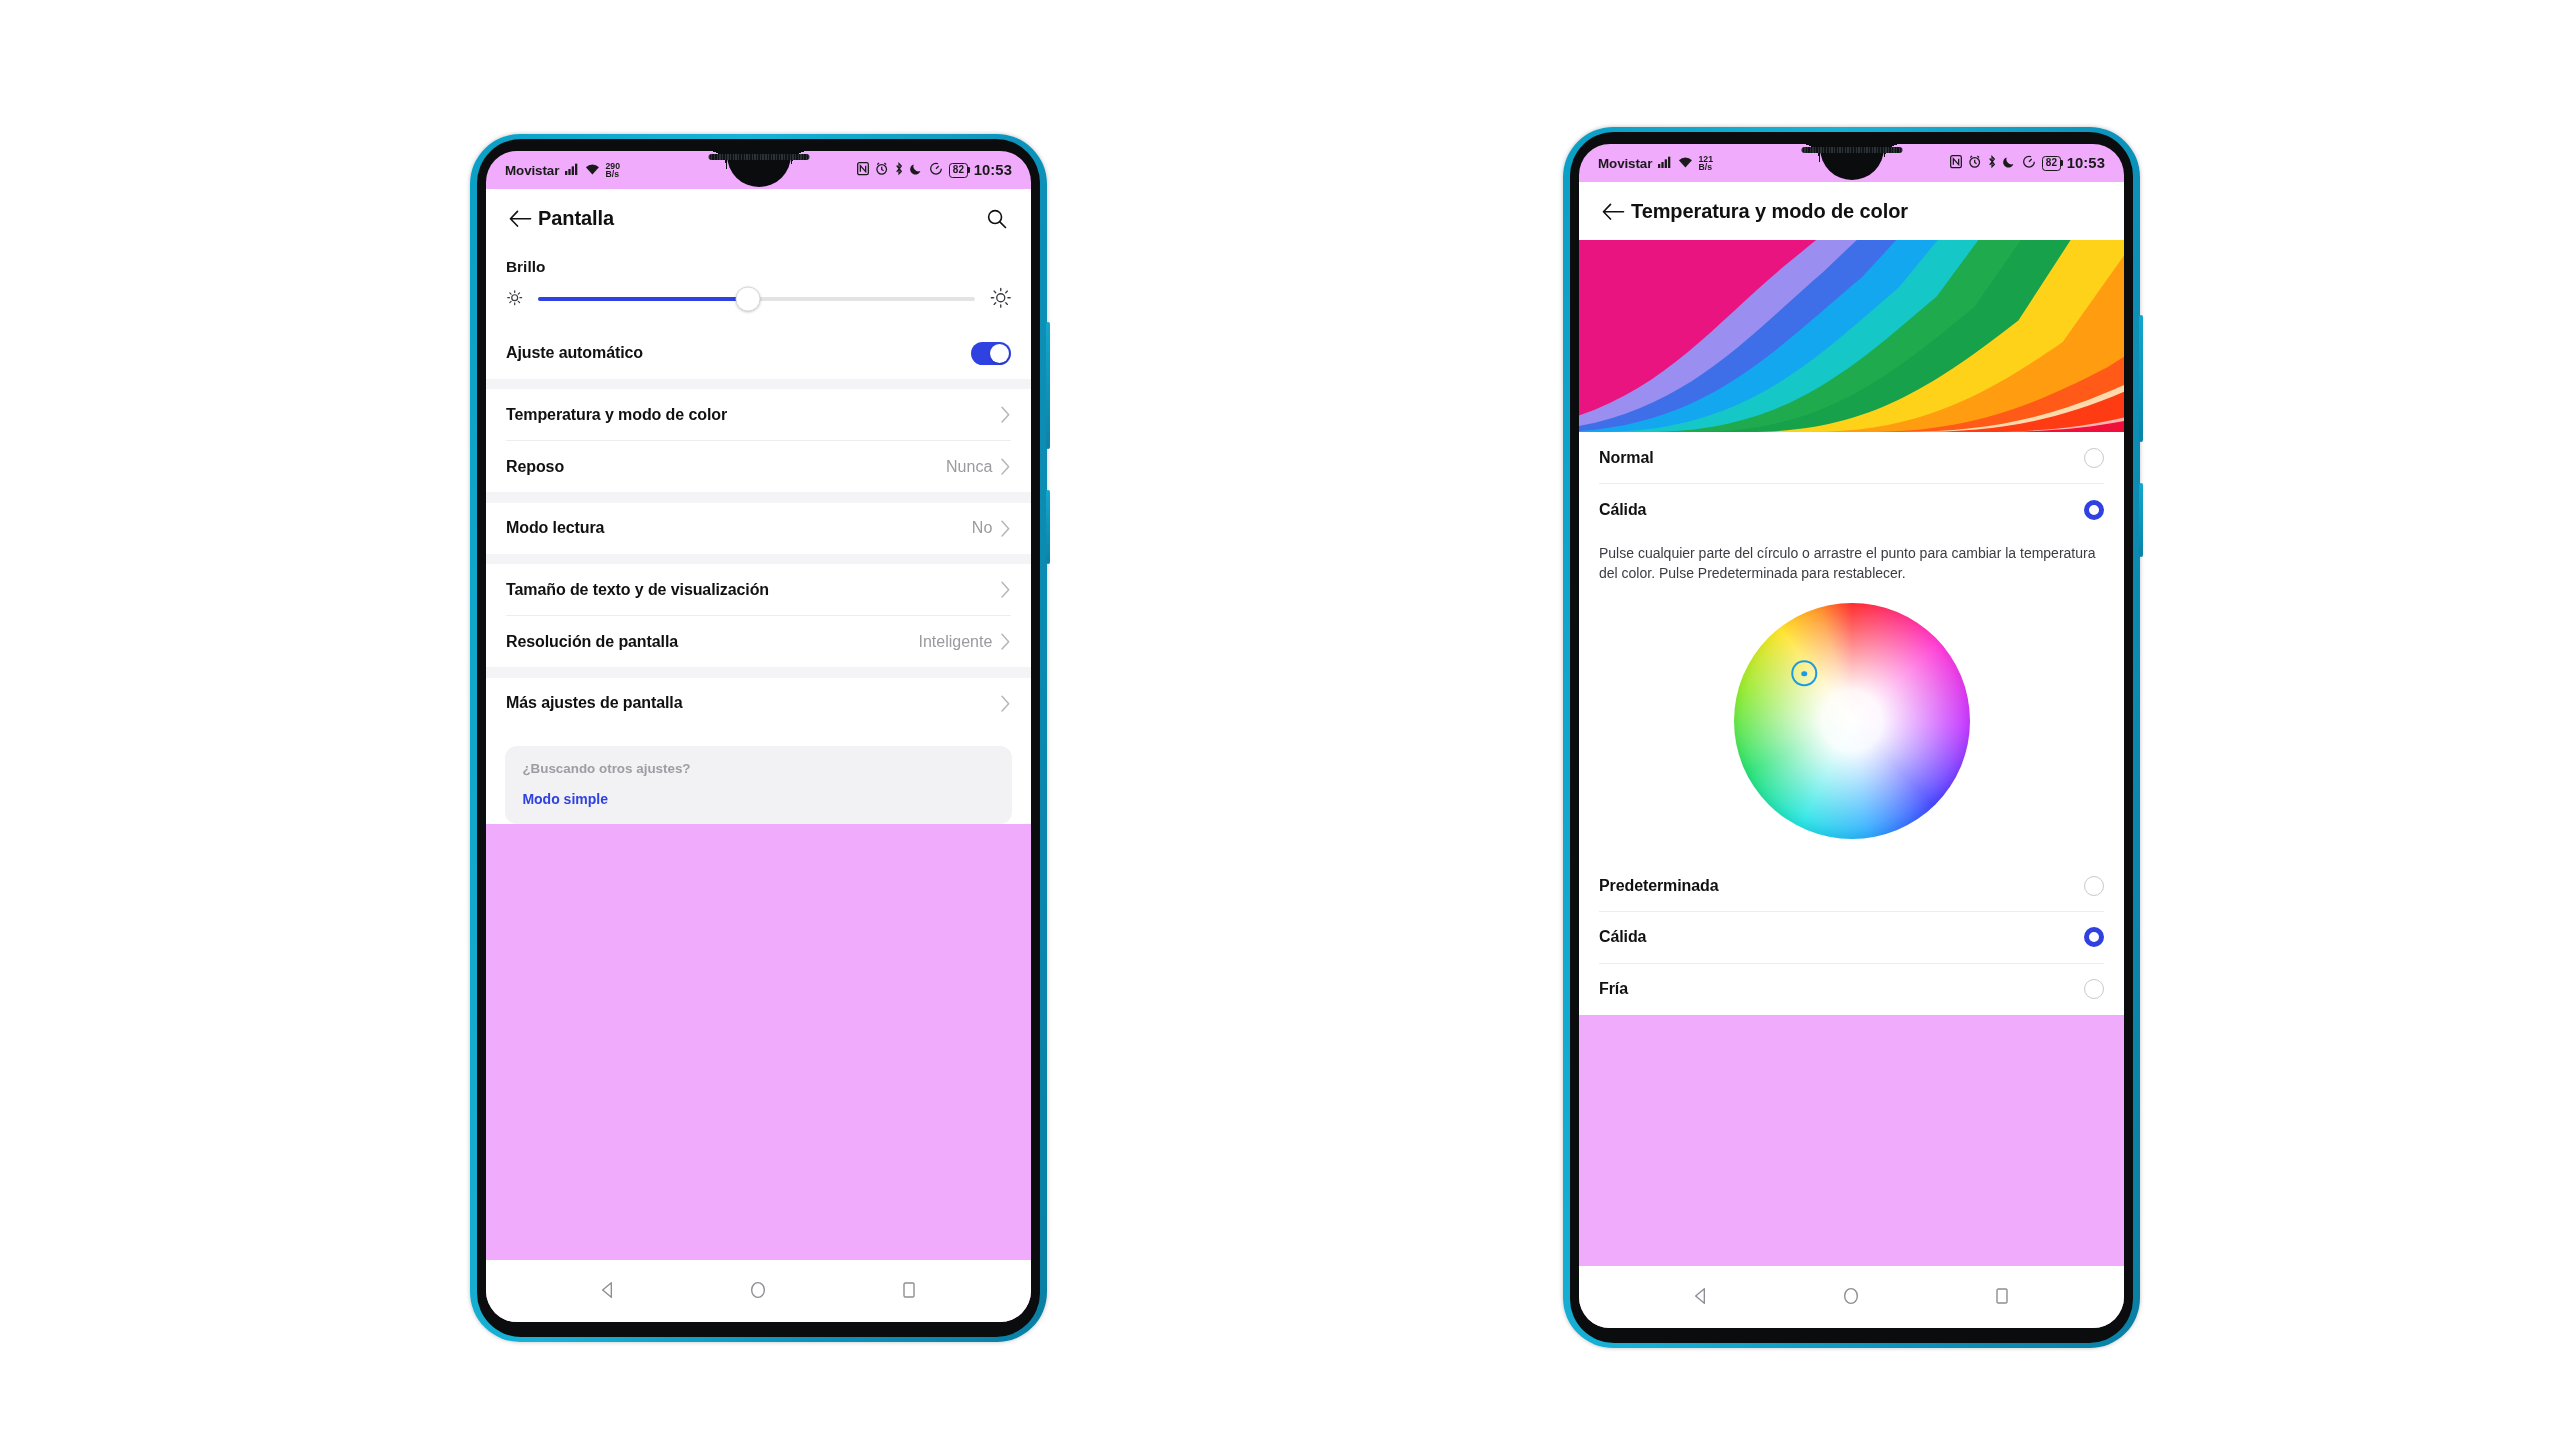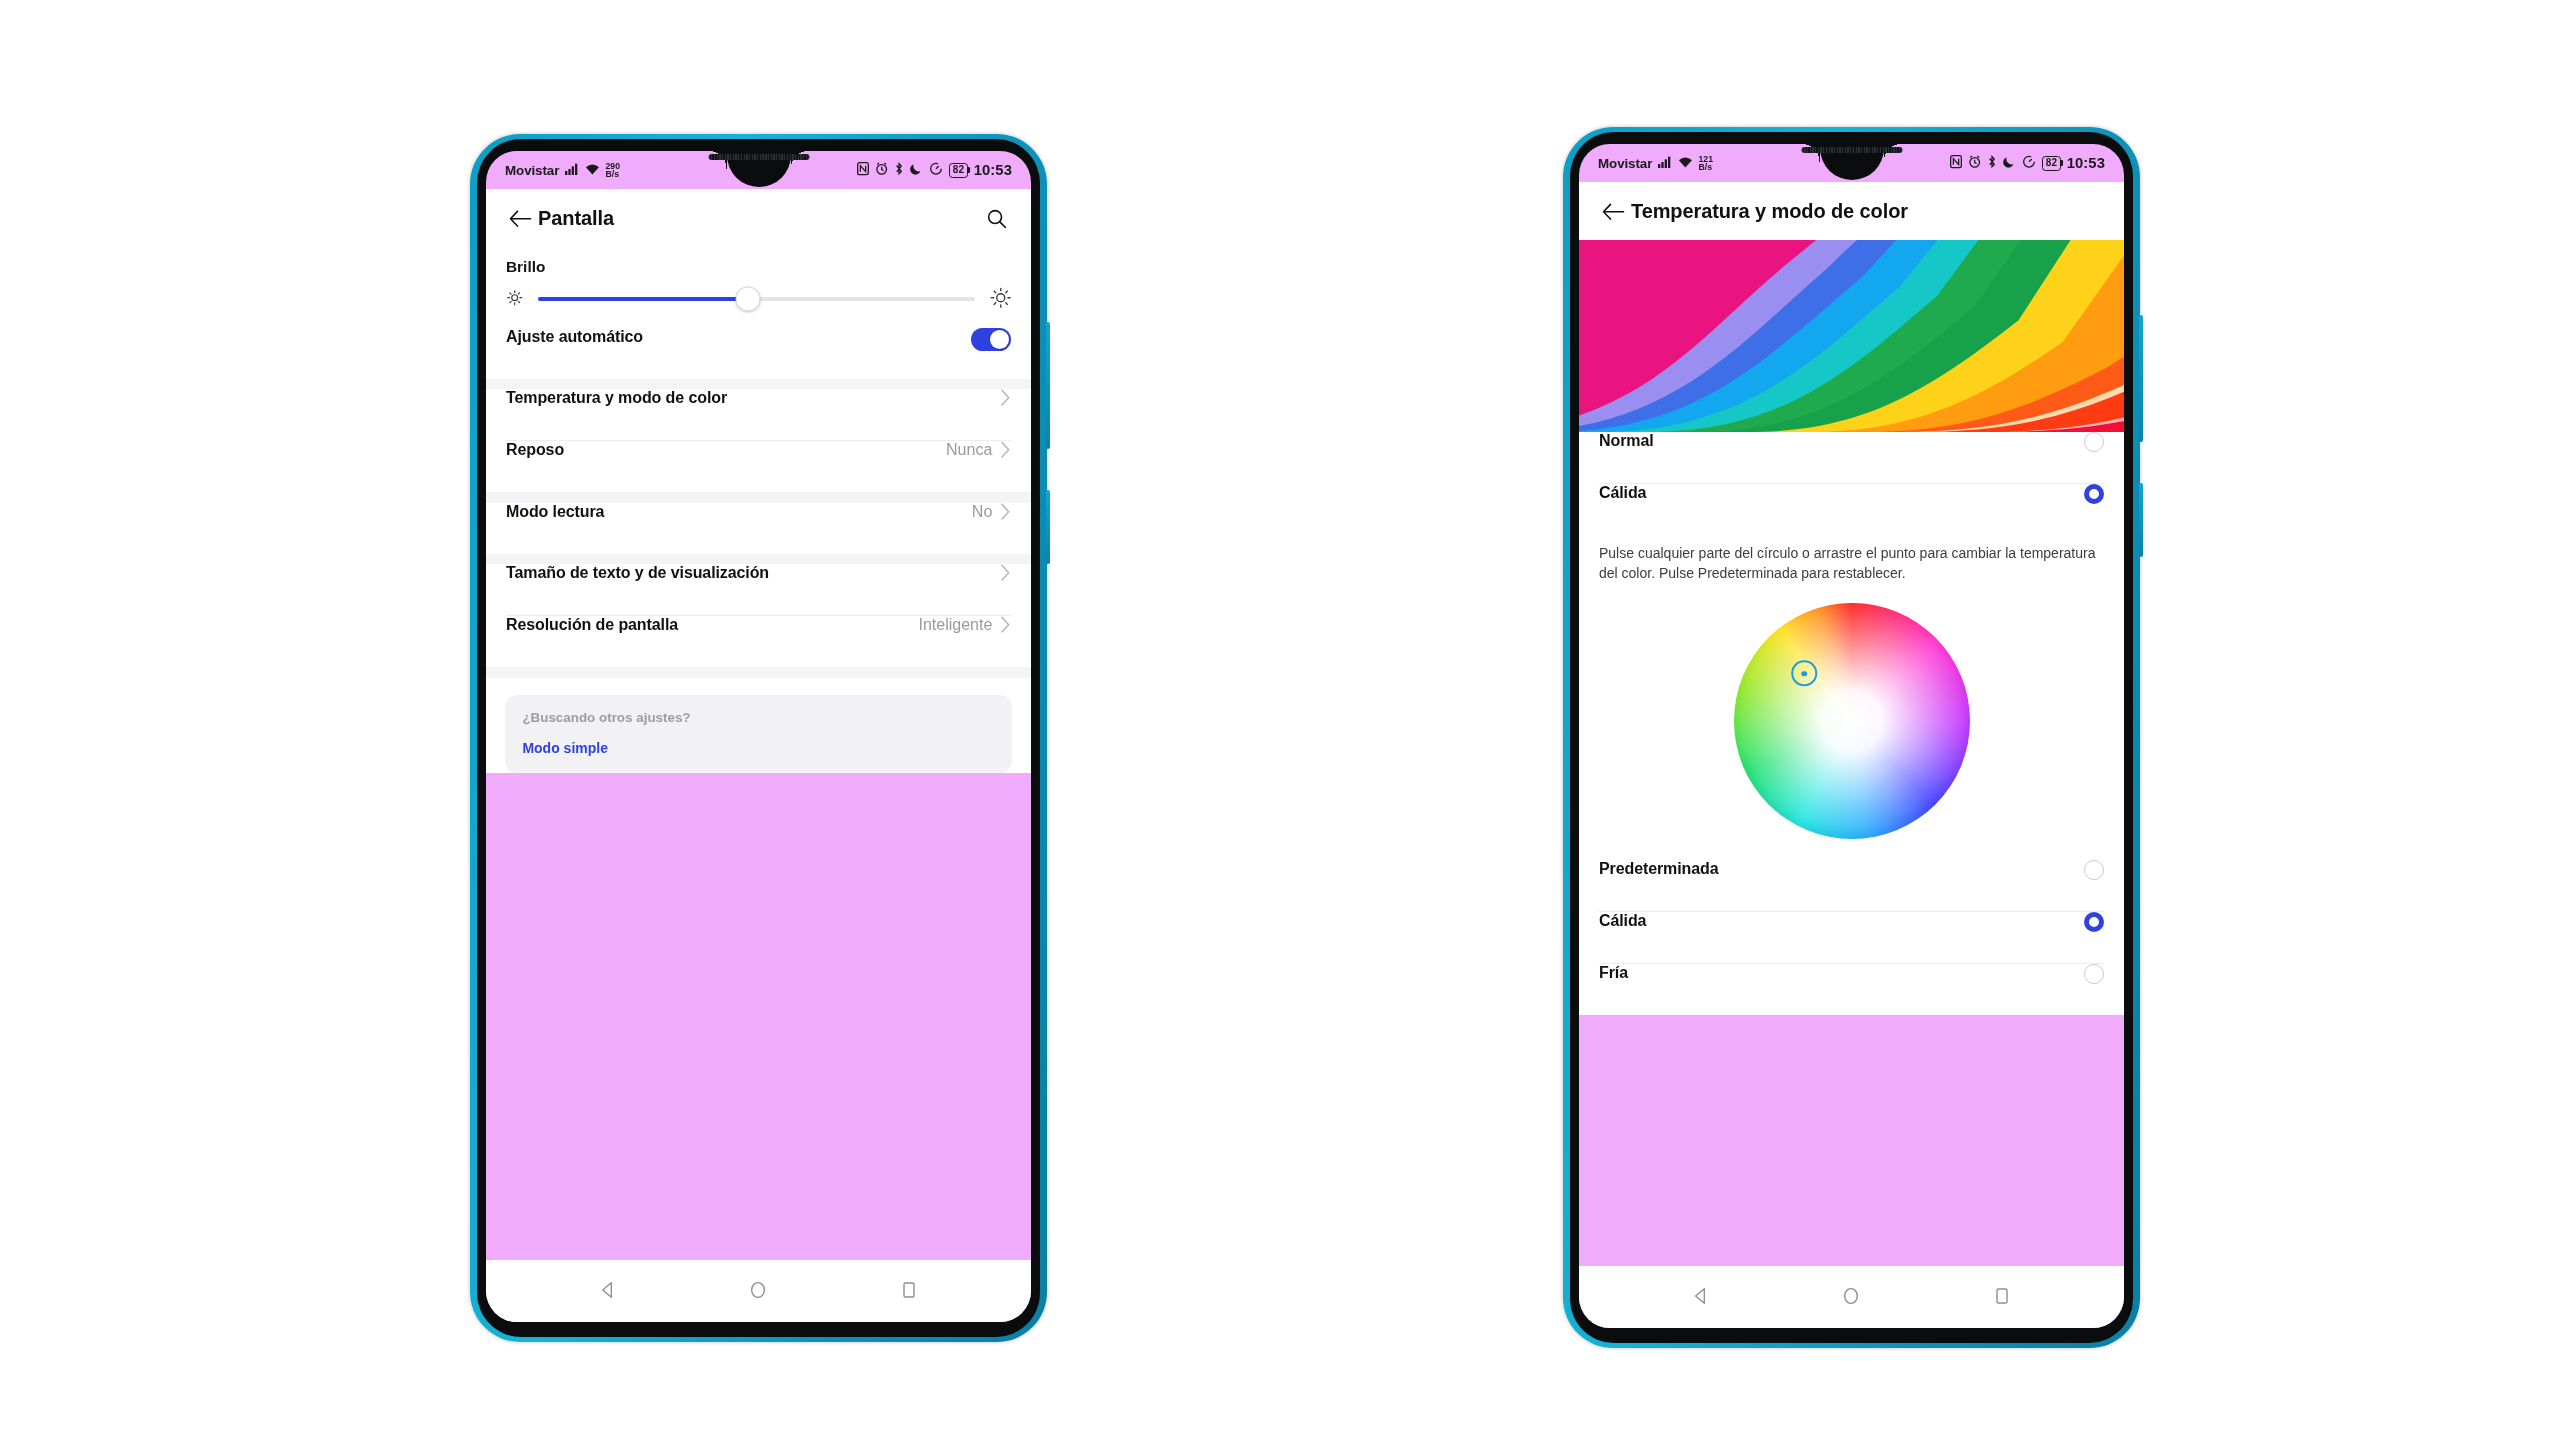--- a/index.html
+++ b/index.html
@@ -88,21 +88,21 @@
   .track .fill{position:absolute;left:0;top:0;bottom:0;border-radius:2px;background:#2f41e0;}
   .track .thumb{
     position:absolute;top:50%;width:23px;height:23px;border-radius:50%;
     background:#fff;border:0.7px solid #d8d8dc;transform:translate(-50%,-50%);
     box-shadow:0 0.7px 2.7px rgba(0,0,0,.22);
   }
 
   .group{background:#fff;}
   .gap{height:10.7px;background:#f4f4f6;}
   .row{
-    display:flex;align-items:flex-start;min-height:51px;padding:0 20px;background:#fff;
+    display:flex;align-items:center;min-height:51px;padding:0 20px;background:#fff;
     position:relative;
   }
   .row .label{font-size:16px;color:#111;font-weight:600;letter-spacing:-0.1px;}
   .row .value{margin-left:auto;font-size:16px;color:#9a9a9f;font-weight:400;}
   .row .chev{margin-left:8px;color:#b5b5ba;display:flex;align-items:center;}
   .row .chev.only{margin-left:auto;}
   .divider{height:0.7px;background:#ededf0;margin-left:20px;margin-right:20px;}
 
   .toggle{
     margin-left:auto;width:40px;height:23px;border-radius:11.4px;background:#2f41e0;
@@ -329,20 +329,30 @@
           <span class="chev">
             <svg width="10.7" height="17.4" viewBox="0 0 16 26">
                 <path d="M3 2l10 11L3 24" fill="none" stroke="#b5b5ba" stroke-width="2.2" stroke-linecap="round" stroke-linejoin="round"></path>
               </svg>
           </span>
         </div>
       </div>
 
       <div class="gap"></div>
 
+      <div class="group">
+        <div class="row">
+          <span class="label">Más ajustes de pantalla</span>
+          <span class="chev only">
+            <svg width="10.7" height="17.4" viewBox="0 0 16 26">
+                <path d="M3 2l10 11L3 24" fill="none" stroke="#b5b5ba" stroke-width="2.2" stroke-linecap="round" stroke-linejoin="round"></path>
+              </svg>
+          </span>
+        </div>
+      </div>
 
       <div class="card">
         <div class="q">¿Buscando otros ajustes?</div>
         <div class="link">Modo simple</div>
       </div>
     </div>
 
     <div class="navbar">
       <span>
         <svg width="20" height="20" viewBox="0 0 30 30">

